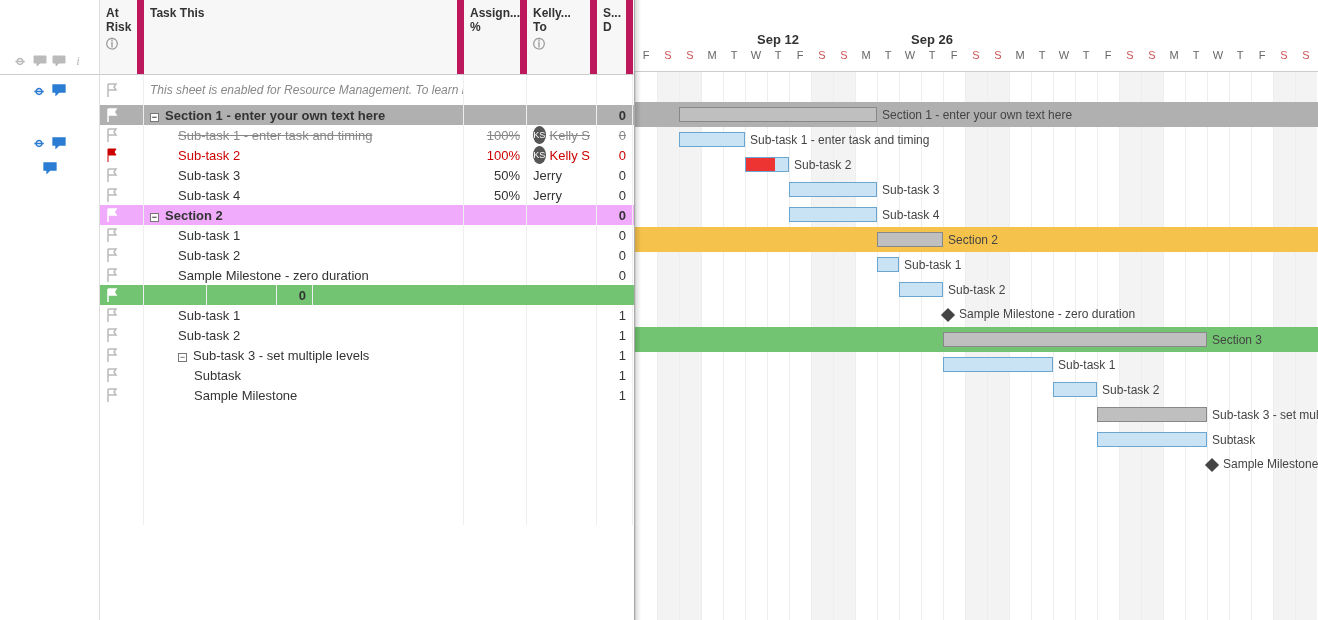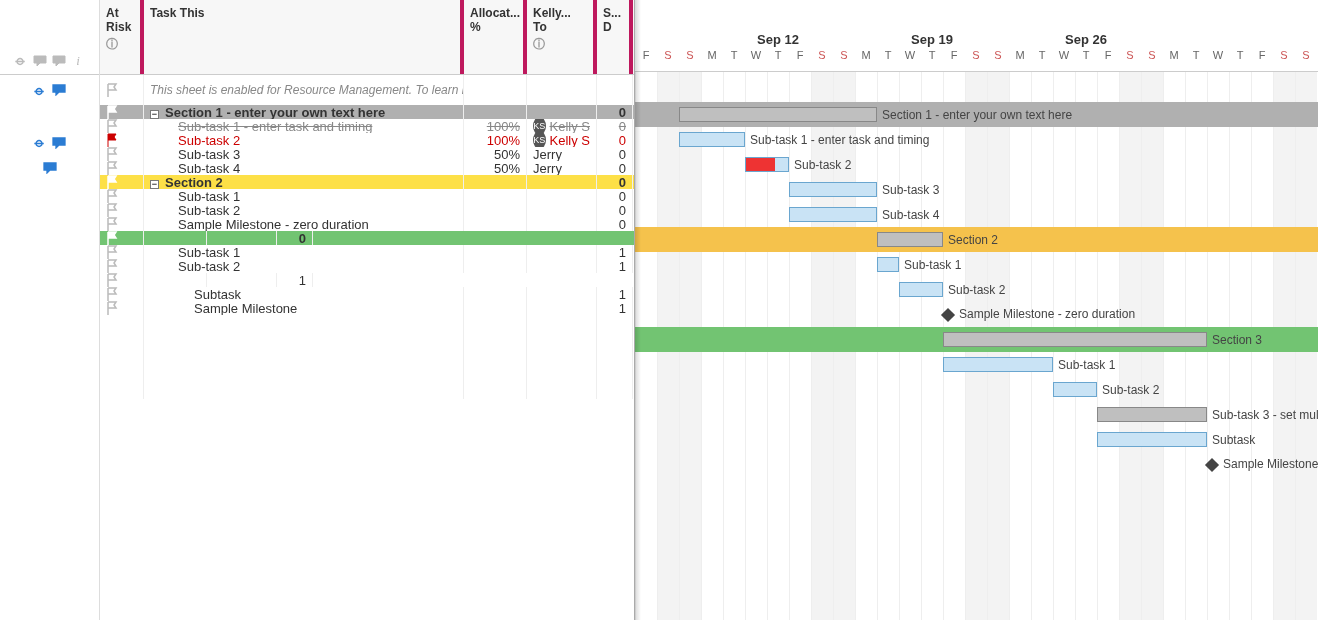--- a/index.html
+++ b/index.html
@@ -12,41 +12,41 @@
 .ic{width:15px;height:15px;display:inline-flex;align-items:center;justify-content:center;font-size:13px}
 .ic-att::before{content:"⌀";transform:rotate(45deg);display:inline-block;font-weight:bold}
 .ic-cmt svg{width:14px;height:12px}
 .ic-i{font-family:"Times New Roman",serif;font-style:italic;color:#bbb}
 .blue .ic,.blue svg path{color:#2b7cd3}
 .blue svg path{fill:#2b7cd3;stroke:#2b7cd3}
 .gray svg path{fill:#bbb;stroke:#bbb}
 
 .grid{width:535px;flex-shrink:0;border-right:1px solid #aaa;display:flex;flex-direction:column;overflow:hidden}
 .ghead{height:75px;display:flex;border-bottom:1px solid #ccc;background:#f7f7f7}
-.gh{border-right:4px solid #be185d;padding:6px 6px;font-weight:bold;font-size:12px;color:#333;display:flex;flex-direction:column;justify-content:flex-start;overflow:hidden}
+.gh{border-right:7px solid #be185d;padding:6px 6px;font-weight:bold;font-size:12px;color:#333;display:flex;flex-direction:column;justify-content:flex-start;overflow:hidden}
 .gh .info-ic{color:#999;font-size:12px;margin-top:2px}
 .col-risk{width:44px}
 .col-name{width:320px}
 .col-alloc{width:63px}
 .col-assign{width:70px}
 .col-start{width:36px}
 
-.grow{height:14px;display:flex;border-bottom:0 solid #eee}
+.grow{height:20px;display:flex;border-bottom:0 solid #eee}
 .grow.hinfo{height:30px;font-style:italic;color:#888;font-size:12px}
 .gc{border-right:1px solid #eee;padding:0 6px;display:flex;align-items:center;overflow:hidden;white-space:nowrap;height:100%}
 .gc.r{justify-content:flex-end}
 .col-risk .flag{width:12px;height:14px}
 .flag svg{width:12px;height:14px}
 .flag.outline svg path{fill:none;stroke:#bbb;stroke-width:1.5}
 .flag.red svg path{fill:#c00;stroke:#c00}
 .flag.white svg path{fill:#fff;stroke:#fff;stroke-width:1.5}
 
 .sec{font-weight:bold}
 .sec1{background:#b0b0b0}
-.sec2{background:#fde047}
+.sec2{background:#f0abfc}
 .sec3{background:#72c472}
 .indent1{padding-left:28px}
 .indent2{padding-left:44px}
 .toggle{display:inline-block;width:9px;height:9px;border:1px solid #777;line-height:7px;text-align:center;font-size:9px;margin-right:6px;background:#fff;color:#333;cursor:pointer}
 .strike{text-decoration:line-through;color:#888}
 .redtxt{color:#c00}
 .av{width:18px;height:18px;border-radius:50%;background:#555;color:#fff;font-size:9px;display:inline-flex;align-items:center;justify-content:center;margin-right:4px}
 
 .gantt{flex:1;overflow:hidden;position:relative;display:flex;flex-direction:column}
 .ghead2{height:75px;border-bottom:1px solid #ccc;display:flex;flex-direction:column}
@@ -123,21 +123,21 @@
   <div class="grid">
     <div class="ghead">
       <div class="gh col-risk">
           <span>At Risk</span>
           <span class="info-ic">ⓘ</span>
         </div>
       <div class="gh col-name">
           <span>Task This</span>
         </div>
       <div class="gh col-alloc">
-          <span>Allocat... %</span>
+          <span>Assign... %</span>
         </div>
       <div class="gh col-assign">
           <span>Kelly... To</span>
           <span class="info-ic">ⓘ</span>
         </div>
       <div class="gh col-start">
           <span>S... D</span>
         </div>
     </div>
     <div id="grid-rows">
@@ -347,20 +347,23 @@
           <div class="gc col-assign"></div>
           <div class="gc col-start r">
             <span class="">1</span>
           </div>
         </div>
         <div class="grow">
           <div class="gc col-risk">
             <span class="flag outline"><svg viewBox="0 0 12 14">
                 <path d="M2 1v13M2 1h8l-2 3 2 3H2"></path>
               </svg></span>
+          </div>
+          <div class="gc col-name">
+            <span class="indent1"><span class="toggle">−</span><span class="">Sub-task 3 - set multiple levels</span></span>
           </div>
           <div class="gc col-alloc r"></div>
           <div class="gc col-assign"></div>
           <div class="gc col-start r">
             <span class="">1</span>
           </div>
         </div>
         <div class="grow">
           <div class="gc col-risk">
             <span class="flag outline"><svg viewBox="0 0 12 14">
@@ -435,21 +438,20 @@
         </div>
       </div>
   </div>
 
   <div class="gantt">
     <div class="divider-shadow"></div>
     <div class="ghead2">
       <div class="weeks" id="weeks">
           <div style="width: 66px;"></div>
           <div class="wk" style="width: 154px; margin-top: 32px;">Sep 12</div>
-          <div class="wk" style="width: 154px;">Sep 19</div>
           <div class="wk" style="width: 154px;">Sep 26</div>
         </div>
       <div class="days" id="days">
           <div class="dy">F</div>
           <div class="dy we">S</div>
           <div class="dy we">S</div>
           <div class="dy">M</div>
           <div class="dy">T</div>
           <div class="dy">W</div>
           <div class="dy">T</div>

